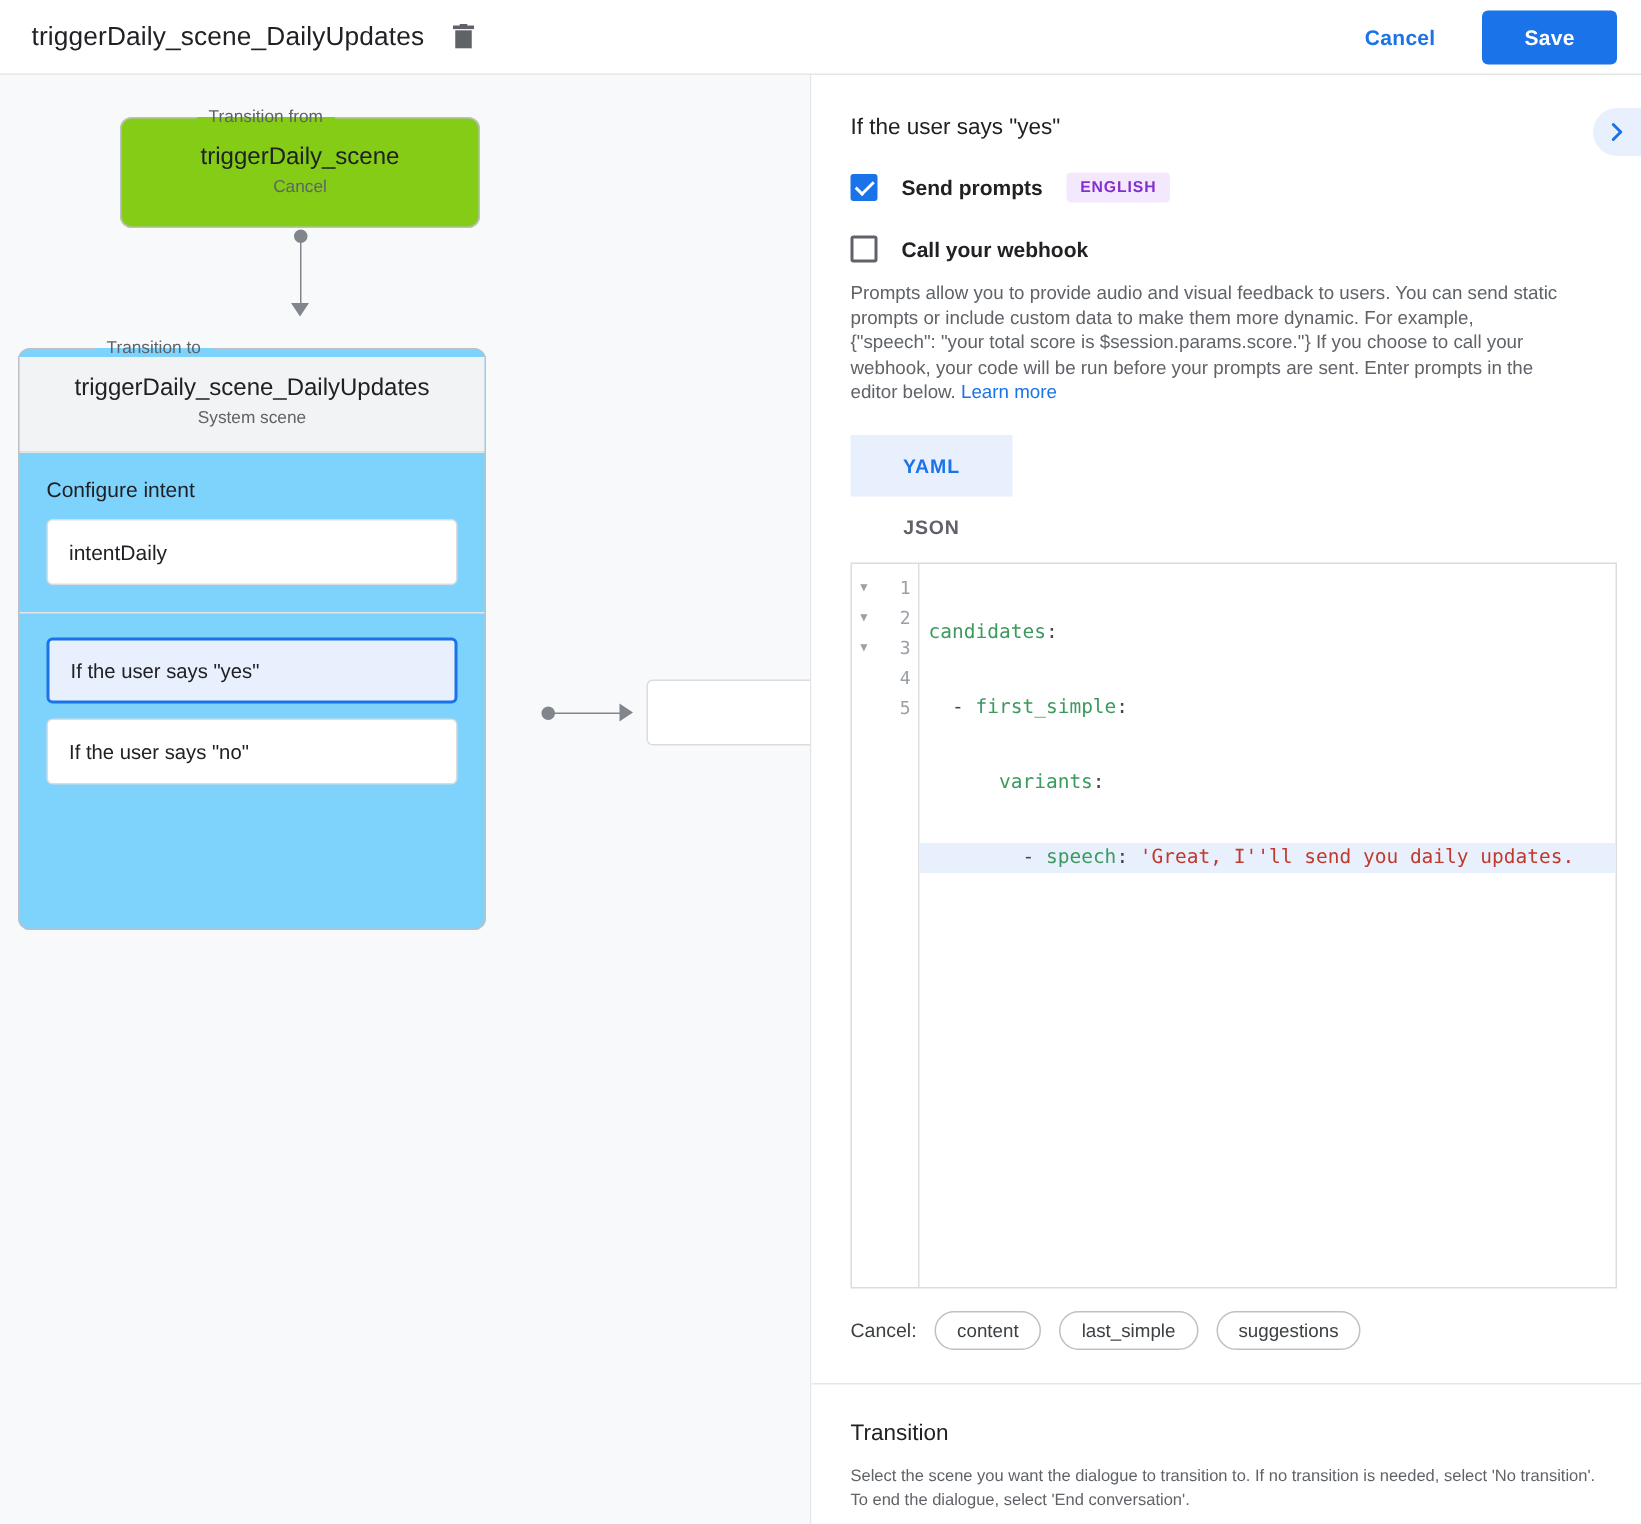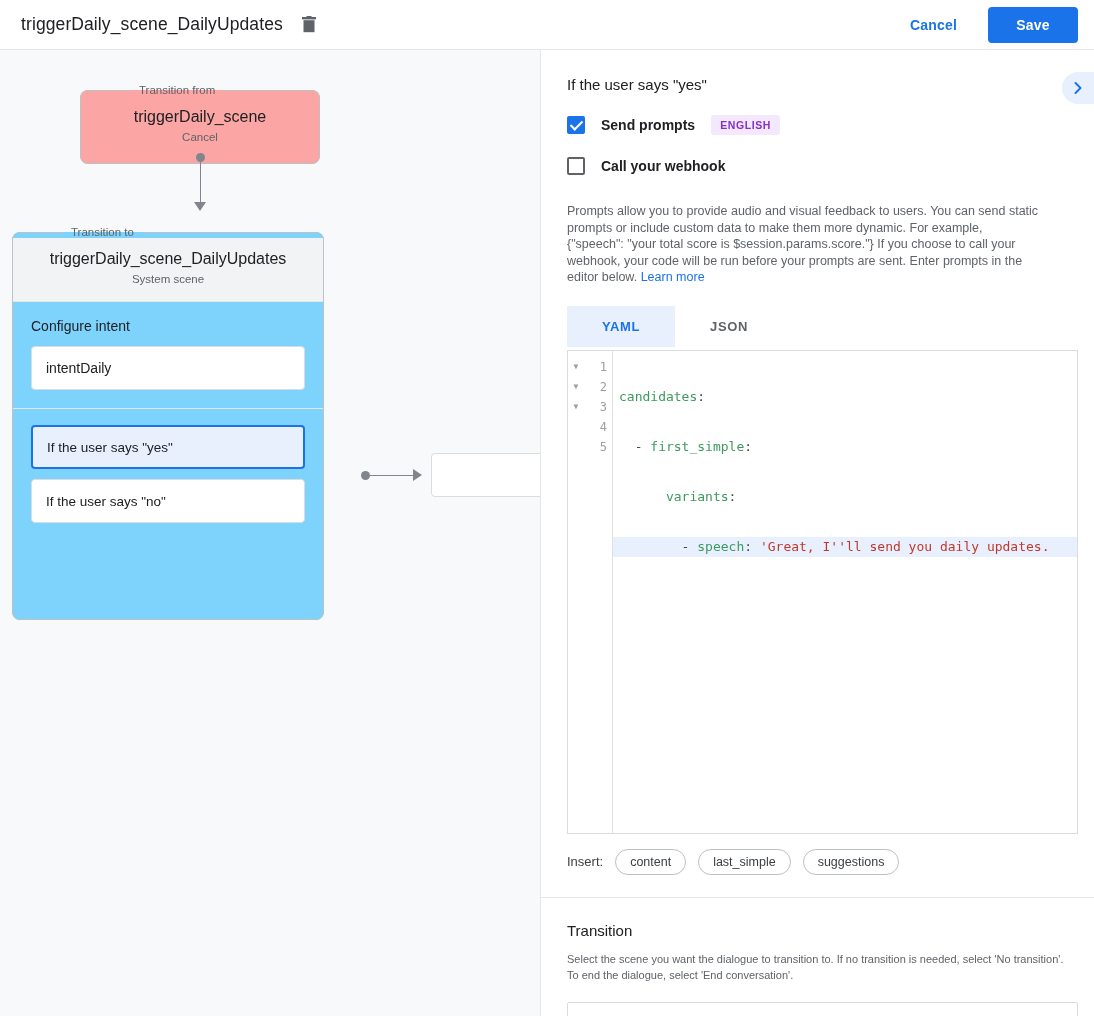--- a/index.html
+++ b/index.html
@@ -92,23 +92,23 @@
   }
   .node-sub {
     text-align: center;
     font-size: 11.5px;
     color: #5f6368;
     margin-top: 5px;
   }
 
   
   #node-from {
-    left: 80px; top: 34px;
+    left: 80px; top: 22px;
     width: 240px; height: 80px;
-    background: #fca5a5;
+    background: #84cc16;
   }
   #node-from .node-title { margin-top: 12px; }
 
   
   #node-to {
     left: 12px; top: 176px;
     width: 312px; height: 394px;
     background: #7dd3fc;
   }
   #node-to .to-header {
@@ -259,31 +259,32 @@
     color: #8430ce;
     font-size: 10.5px;
     letter-spacing: .6px;
     padding: 4px 9px;
     border-radius: 3px;
     font-weight: bold;
   }
 
   .desc {
     padding: 0 26px;
-    margin-top: 28px;
+    margin-top: 12px;
     font-size: 12.5px;
     line-height: 16.5px;
     color: #5f6368;
     width: 525px;
   }
   .desc a { color: #1a73e8; text-decoration: none; cursor: pointer; }
 
   .tabs {
     display: flex;
     margin: 20px 0 0 26px;
+    flex-direction: column;
   }
   .tab {
     font-size: 13px;
     font-weight: bold;
     letter-spacing: .6px;
     color: #5f6368;
     padding: 13px 0;
     width: 108px;
     text-align: center;
     cursor: pointer;
@@ -512,21 +513,21 @@
       <div class="code">
         <div class="cline"><span class="k">candidates</span><span class="p">:</span></div>
         <div class="cline"><span class="p">  - </span><span class="k">first_simple</span><span class="p">:</span></div>
         <div class="cline"><span class="k">      variants</span><span class="p">:</span></div>
         <div class="cline hl"><span class="p">        - </span><span class="k">speech</span><span class="p">: </span><span class="s">'Great, I''ll send you daily updates.</span></div>
         <div class="cline"></div>
       </div>
     </div>
 
     <div class="insert-row">
-      <span>Insert:</span>
+      <span>Cancel:</span>
       <button class="chip">content</button>
       <button class="chip">last_simple</button>
       <button class="chip">suggestions</button>
     </div>
 
     <div class="divider"></div>
 
     <div class="trans-sec">
       <div class="trans-title">Transition</div>
       <div class="trans-desc">Select the scene you want the dialogue to transition to. If no transition is needed, select 'No transition'. To end the dialogue, select 'End conversation'.</div>

